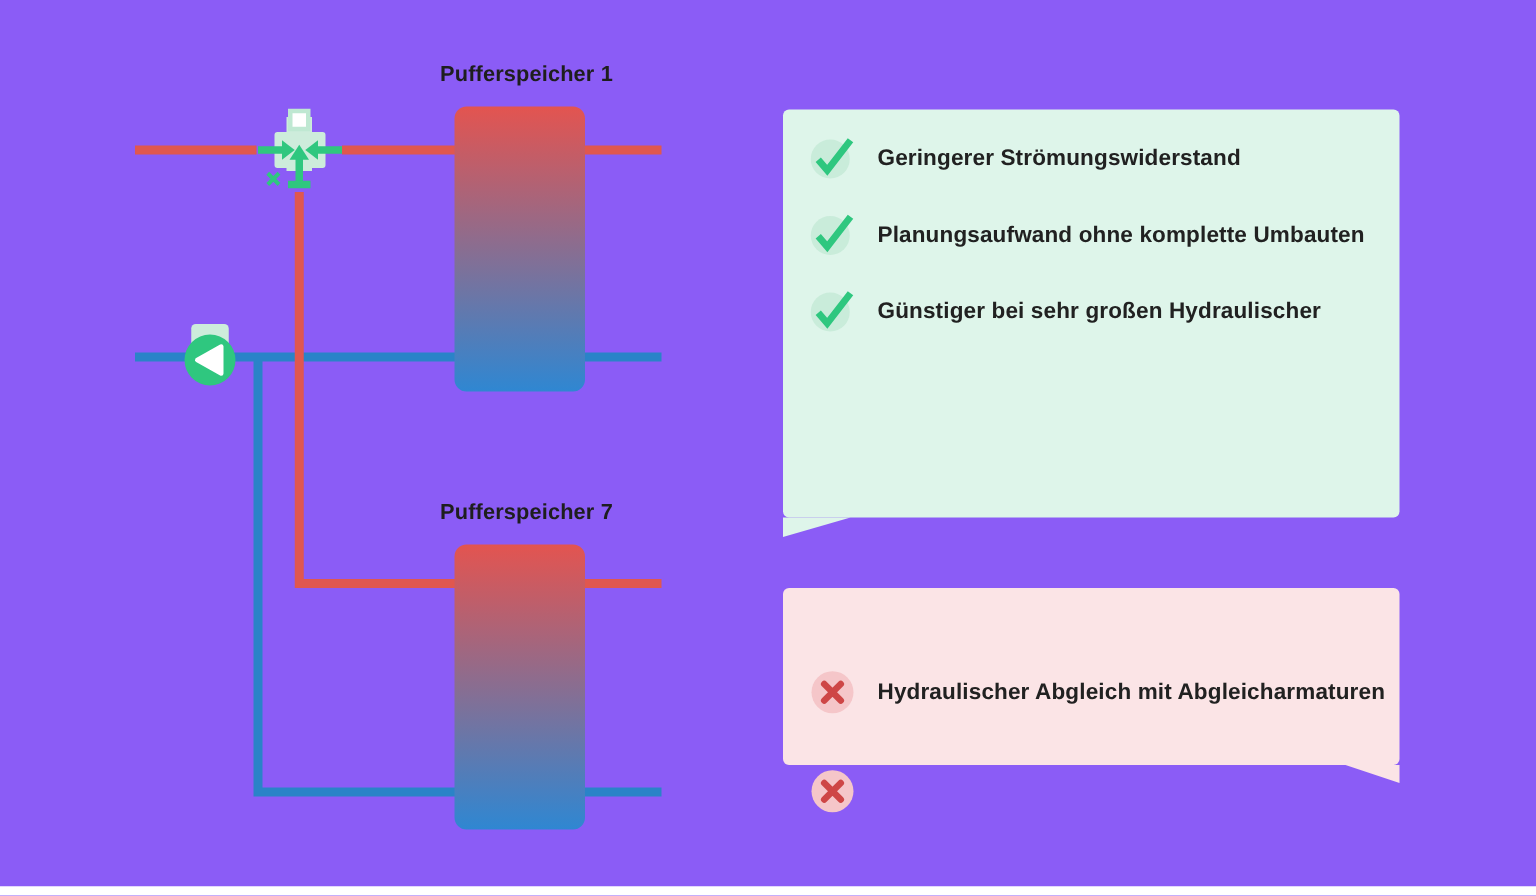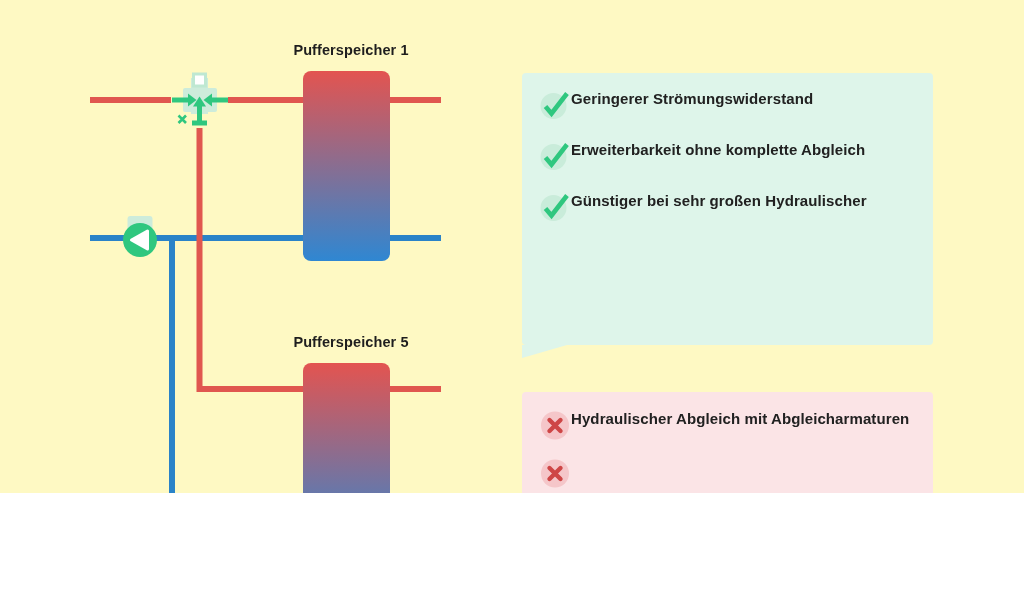--- a/index.html
+++ b/index.html
@@ -1,17 +1,17 @@
 <!DOCTYPE html>
 <html><head>
 <meta charset="utf-8">
 <style>
   html,body{margin:0;padding:0;background:#fff;}
   .canvas{
-    position:relative;width:1024px;height:493px;background:#fef9c3;overflow:hidden;
+    position:relative;width:1024px;height:591px;background:#8b5cf6;overflow:hidden;
     font-family:"Liberation Sans",sans-serif;
   }
   .diagram-svg{position:absolute;left:0;top:0;}
   .tank-label{
     position:absolute;width:160px;text-align:center;
     font-size:14.5px;font-weight:700;color:#1e1e1e;letter-spacing:.1px;
   }
   .tank-label.t1{left:271px;top:42px;}
   .tank-label.t2{left:271px;top:334px;}
   .bubble{
@@ -20,23 +20,23 @@
   .bubble-pros{top:73px;height:272px;background:#def5ea;padding:17px 10px 0 18px;}
   .bubble-cons{top:392px;height:118px;background:#fbe4e6;padding:18px 10px 0 18px;}
   .bubble-pros::after{
     content:"";position:absolute;left:0;bottom:-13px;width:0;height:0;
     border-top:13px solid #def5ea;border-right:45px solid transparent;
   }
   .bubble-cons::after{
     content:"";position:absolute;right:0;bottom:-12px;width:0;height:0;
     border-top:12px solid #fbe4e6;border-left:36px solid transparent;
   }
-  .row{display:flex;height:30px;gap:1px;}
+  .row{display:flex;align-items:center;height:30px;gap:15px;}
   .bubble-pros .row{margin-bottom:21px;}
-  .bubble-cons .row{margin-bottom:18px;}
+  .bubble-cons .row{margin-bottom:18px;margin-top:36px;}
   .row .ic{flex:0 0 30px;width:30px;height:30px;}
   .row .txt{font-size:15px;font-weight:600;color:#212121;letter-spacing:.1px;white-space:nowrap;}
 </style>
 </head>
 <body>
 
 <div class="canvas">
 
   <svg class="diagram-svg" width="1024" height="597" viewBox="0 0 1024 597">
     <defs>
@@ -75,36 +75,36 @@
     </g>
 
     <g>
       <rect x="127.5" y="216" width="25" height="20" rx="3" fill="#cdecdb"></rect>
       <circle cx="140" cy="240" r="17" fill="#2fc77f"></circle>
       <polygon points="147.5,231 147.5,249 131.5,240" fill="#ffffff" stroke="#ffffff" stroke-width="3" stroke-linejoin="round"></polygon>
     </g>
   </svg>
 
   <div class="tank-label t1">Pufferspeicher 1</div>
-  <div class="tank-label t2">Pufferspeicher 5</div>
+  <div class="tank-label t2">Pufferspeicher 7</div>
 
   <div class="bubble bubble-pros">
     <div class="row">
       <svg class="ic" viewBox="0 0 30 30">
         <circle cx="13.5" cy="16" r="13" fill="#c9ecda"></circle>
         <polyline points="5.5,16.5 11.5,23.5 27,3.5" fill="none" stroke="#2fc77f" stroke-width="4.6"></polyline>
       </svg>
       <span class="txt">Geringerer Strömungswiderstand</span>
     </div>
     <div class="row">
       <svg class="ic" viewBox="0 0 30 30">
         <circle cx="13.5" cy="16" r="13" fill="#c9ecda"></circle>
         <polyline points="5.5,16.5 11.5,23.5 27,3.5" fill="none" stroke="#2fc77f" stroke-width="4.6"></polyline>
       </svg>
-      <span class="txt">Erweiterbarkeit ohne komplette Abgleich</span>
+      <span class="txt">Planungsaufwand ohne komplette Umbauten</span>
     </div>
     <div class="row">
       <svg class="ic" viewBox="0 0 30 30">
         <circle cx="13.5" cy="16" r="13" fill="#c9ecda"></circle>
         <polyline points="5.5,16.5 11.5,23.5 27,3.5" fill="none" stroke="#2fc77f" stroke-width="4.6"></polyline>
       </svg>
       <span class="txt">Günstiger bei sehr großen Hydraulischer</span>
     </div>
   </div>
 

